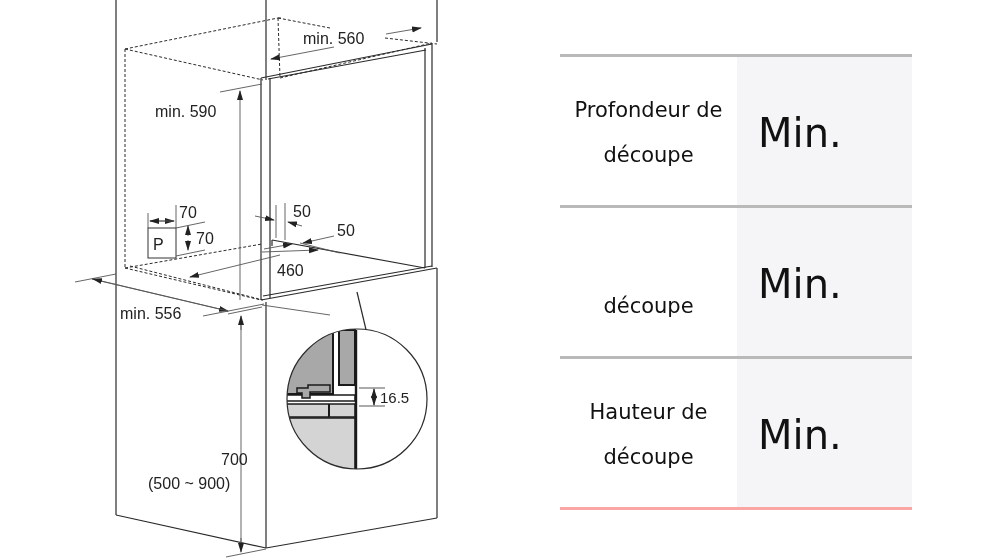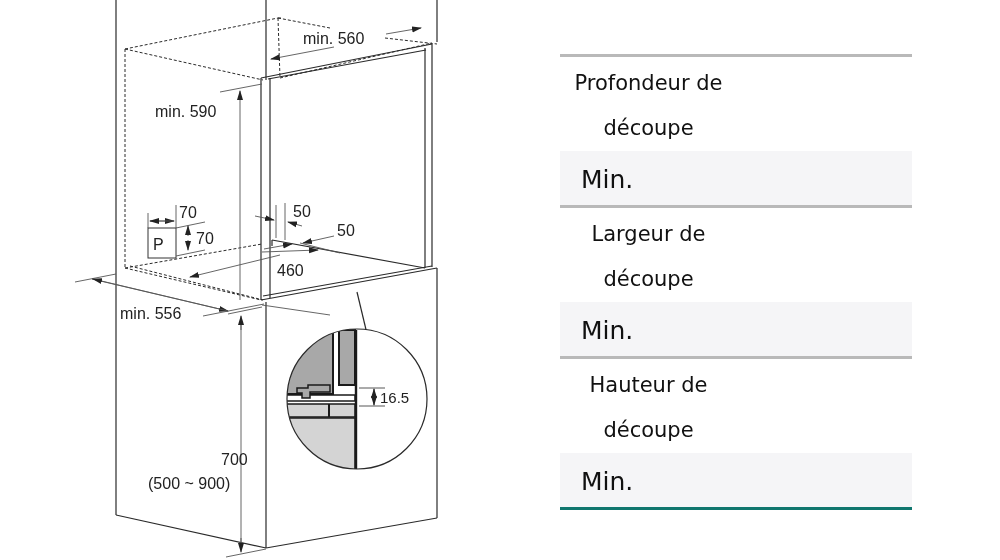--- a/index.html
+++ b/index.html
@@ -3,26 +3,26 @@
   <meta charset="utf-8">
   <style>
     html, body { margin: 0; padding: 0; background: #ffffff; }
     body { width: 1000px; height: 560px; position: relative; overflow: hidden; font-family: "Liberation Sans", sans-serif; }
     #diagram { position: absolute; left: 0; top: 0; width: 540px; height: 473px; }
     #diagram svg { display: block; }
     .dim-text { font-family: "Liberation Sans", sans-serif; font-size: 16px; fill: #222; }
     .dim-text-sm { font-family: "Liberation Sans", sans-serif; font-size: 15px; fill: #222; }
 
     #spec-table { position: absolute; left: 560px; top: 54px; width: 352px; }
-    .spec-row { display: flex; height: 151px; border-top: 3px solid #b9b9b9; box-sizing: border-box; flex-direction: column; }
-    .spec-row:last-child { border-bottom: 3px solid #0f766e; height: 154px; }
+    .spec-row { display: flex; height: 151px; border-top: 3px solid #b9b9b9; box-sizing: border-box; }
+    .spec-row:last-child { border-bottom: 3px solid #fca5a5; height: 154px; }
     .spec-label { width: 177px; display: flex; align-items: center; justify-content: center; text-align: center;
                   font-family: "DejaVu Sans", sans-serif; font-size: 21px; line-height: 45px; color: #111; background: #ffffff; padding-top: 4px; box-sizing: border-box; }
     .spec-value { flex: 1; background: #f5f5f7; display: flex; align-items: center; padding-left: 21px;
-                  font-family: "DejaVu Sans", sans-serif; font-size: 25px; line-height: 48px; color: #111; box-sizing: border-box; padding-top: 4px; }
+                  font-family: "DejaVu Sans", sans-serif; font-size: 40px; line-height: 48px; color: #111; box-sizing: border-box; padding-top: 4px; }
     .spec-value span { display: block; }
   </style>
 </head>
 <body>
 
 <div id="diagram">
   <svg width="540" height="560" viewBox="0 0 540 560" xmlns="http://www.w3.org/2000/svg">
     <defs>
       <marker id="arr" markerWidth="10" markerHeight="8" refX="9" refY="4" orient="auto" markerUnits="userSpaceOnUse">
         <path d="M0,1 L10,4 L0,7 z" fill="#222"></path>
@@ -155,21 +155,21 @@
       <div><span>Profondeur de</span><br><span>découpe</span></div>
     </div>
     <div class="spec-value">
       <div>
           <span>Min.</span>
         </div>
     </div>
   </div>
   <div class="spec-row">
     <div class="spec-label">
-      <div><span>Largeur de</span><br><span>découpe</span></div>
+      <div><br><span>découpe</span></div>
     </div>
     <div class="spec-value">
       <div>
           <span>Min.</span>
         </div>
     </div>
   </div>
   <div class="spec-row">
     <div class="spec-label">
       <div><span>Hauteur de</span><br><span>découpe</span></div>

